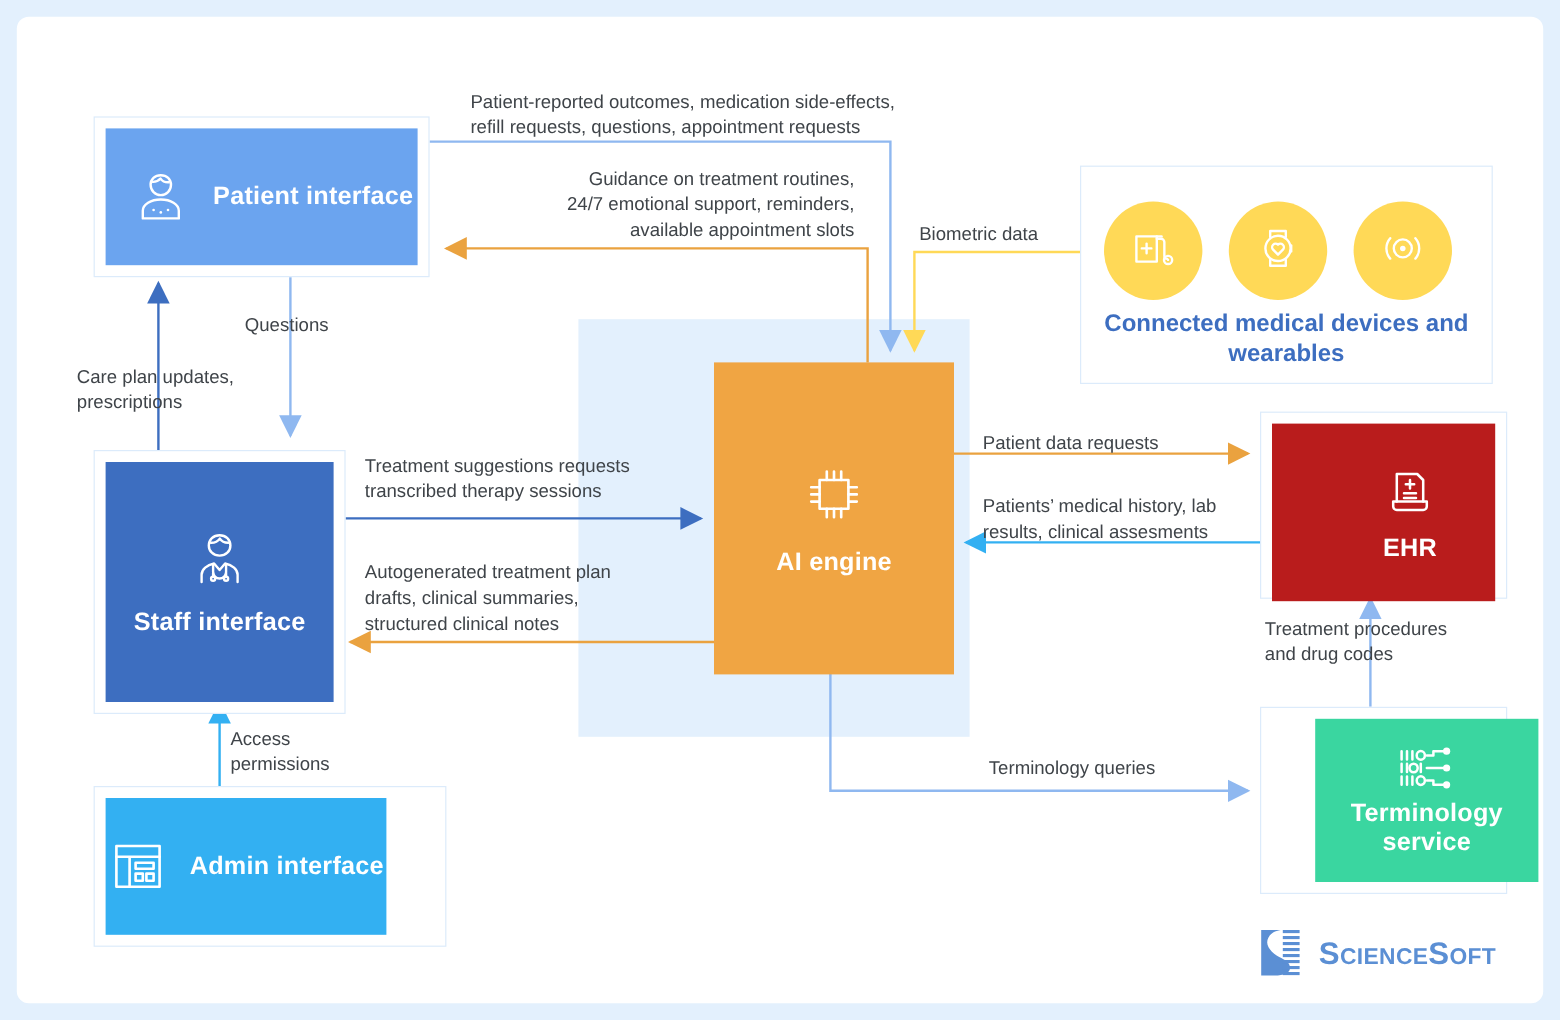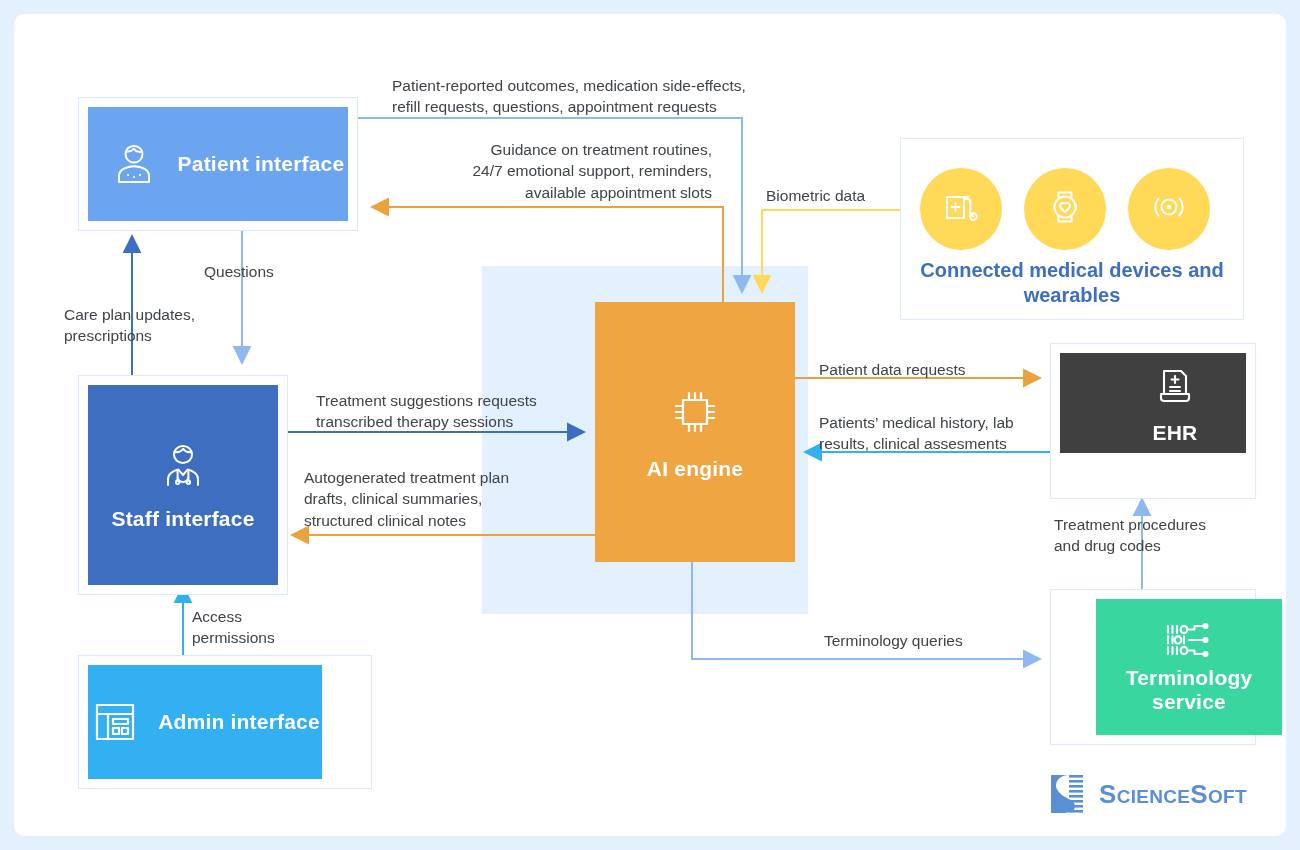--- a/index.html
+++ b/index.html
@@ -58,22 +58,22 @@
   }
   #dev1 { left: 906px; top: 154px; }
   #dev2 { left: 1010px; top: 154px; }
   #dev3 { left: 1114px; top: 154px; }
   #devices-label {
     position: absolute; left: 886px; top: 244px; width: 344px;
     text-align: center; color: #3d6ec0; font-size: 20px; font-weight: 700; line-height: 1.25;
   }
 
   #ehr-halo     { left: 1036px; top: 329px; width: 206px; height: 156px; }
-  #ehr-box      { left: 1046px; top: 339px; width: 186px; height: 100px;
-                  background: #404040; font-size: 21px; flex-direction: column; gap: 8px; padding-left: 44px; }
+  #ehr-box      { left: 1046px; top: 339px; width: 186px; height: 148px;
+                  background: #b91c1c; font-size: 21px; flex-direction: column; gap: 8px; padding-left: 44px; }
 
   #term-halo    { left: 1036px; top: 575px; width: 206px; height: 156px; }
   #term-box     { left: 1046px; top: 585px; width: 186px; height: 136px;
                   background: #3ad6a0; font-size: 21px; flex-direction: column; gap: 6px;
                   text-align: center; line-height: 1.15; margin-left: 36px; }
 
   
   #wires { position: absolute; left: 0; top: 0; width: 1272px; height: 822px; pointer-events: none; }
 
   
@@ -303,21 +303,21 @@
 
   <div class="lbl" style="left:378px; top:125px; width:320px;text-align:right;">Guidance on treatment routines,
 24/7 emotional support, reminders,
 available appointment slots</div>
 
   <div class="lbl" style="left:190px; top:247px; width:150px;">Questions</div>
 
   <div class="lbl" style="left:50px;  top:290px; width:200px;">Care plan updates,
 prescriptions</div>
 
-  <div class="lbl" style="left:290px; top:376px; width:290px;margin-left:12px;">Treatment suggestions requests
+  <div class="lbl" style="left:290px; top:364px; width:290px;">Treatment suggestions requests
 transcribed therapy sessions</div>
 
   <div class="lbl" style="left:290px; top:453px; width:300px;">Autogenerated treatment plan
 drafts, clinical summaries,
 structured clinical notes</div>
 
   <div class="lbl" style="left:178px; top:592px; width:160px;">Access
 permissions</div>
 
   <div class="lbl" style="left:752px; top:171px; width:180px;">Biometric data</div>

